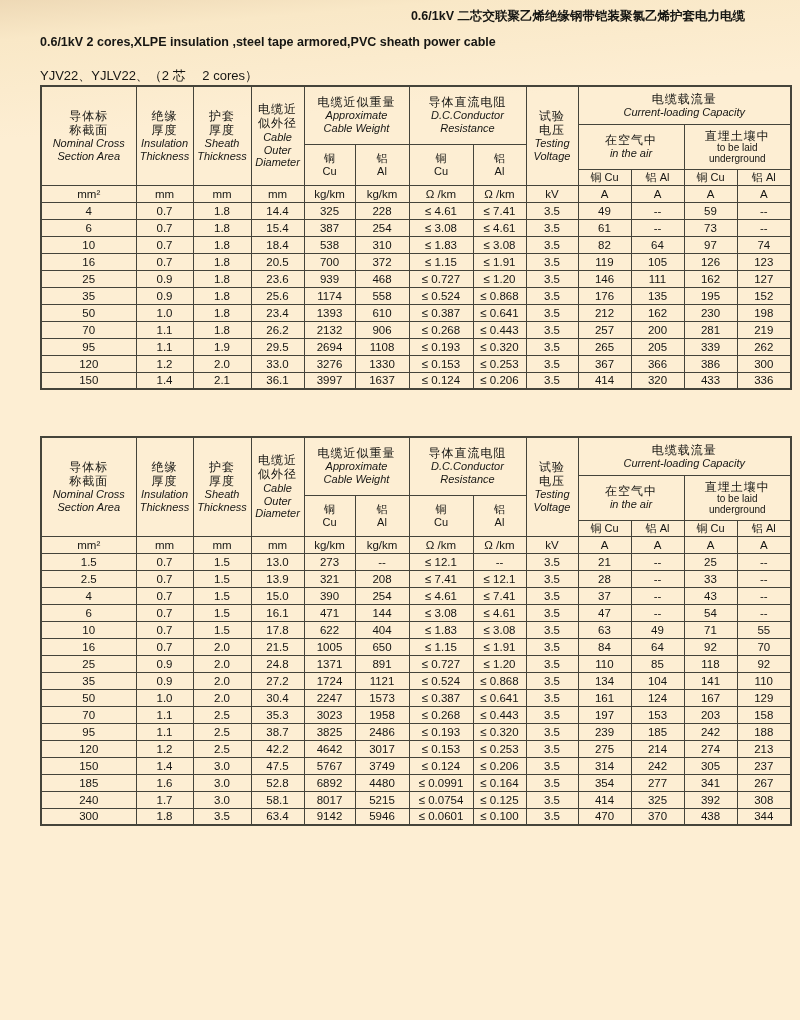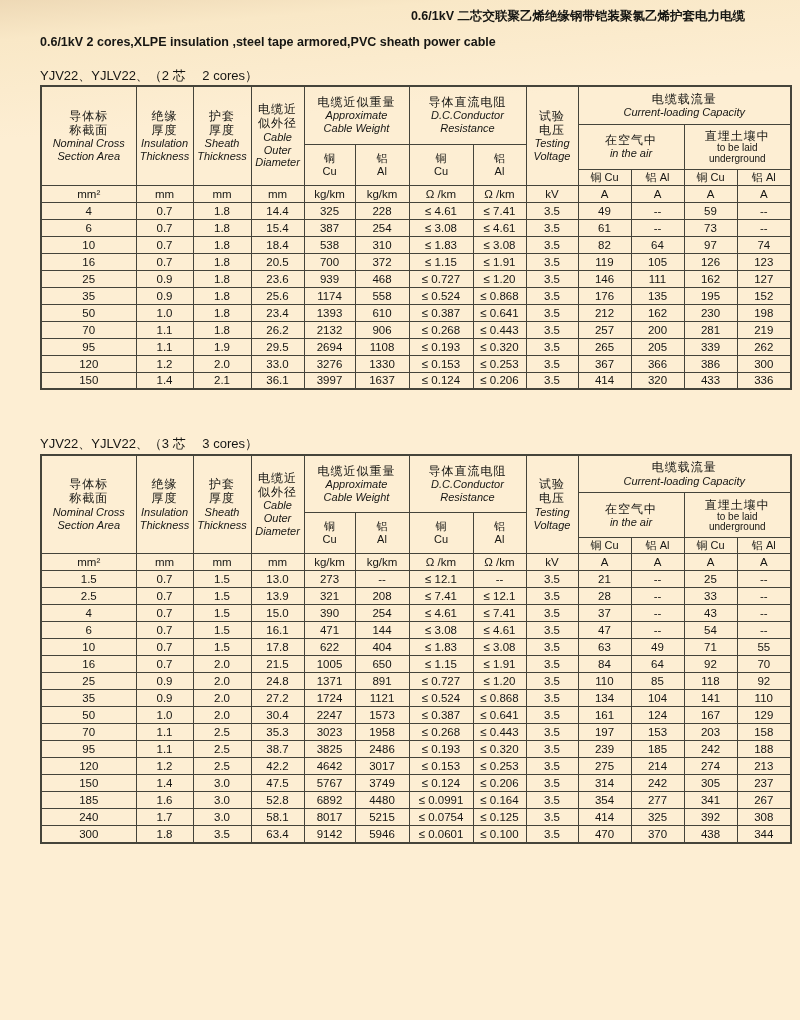--- a/index.html
+++ b/index.html
@@ -313,21 +313,20 @@
             <td>414</td>
             <td>320</td>
             <td>433</td>
             <td>336</td>
           </tr>
         </tbody>
     </table>
   </section>
 
   <section class="sec2">
-    <div class="model-line">YJV22、YJLV22、（3 芯　 3 cores）</div>
 
     <table>
       <colgroup>
         <col style="width:95px">
           <col style="width:57px">
           <col style="width:58px">
           <col style="width:53px">
         <col style="width:51px">
           <col style="width:54px">
           <col style="width:64px">

